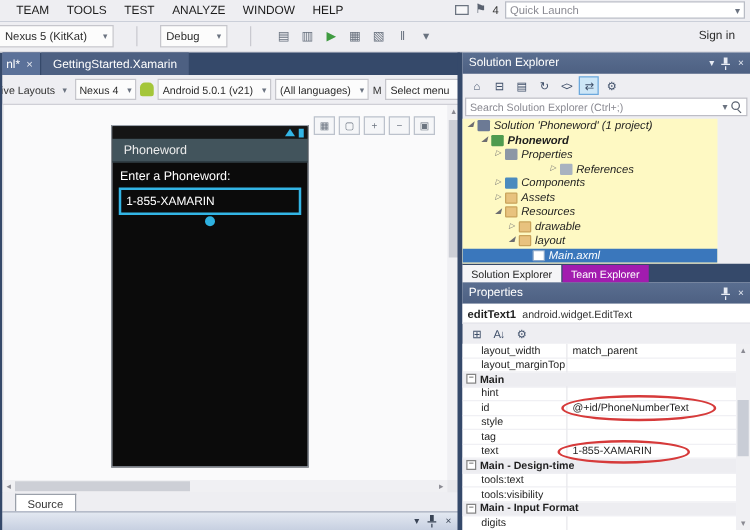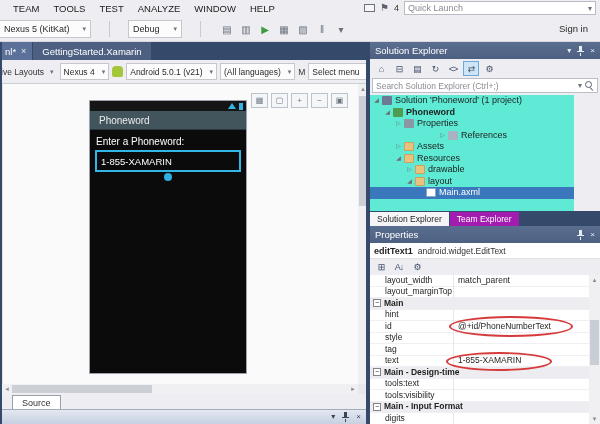--- a/index.html
+++ b/index.html
@@ -87,21 +87,21 @@
   .tool-icon { width:16px; height:15px; display:flex; align-items:center; justify-content:center; font-size:9px; color:#3E4E68; border:1px solid transparent; letter-spacing:-1px; }
   .tool-icon.pressed { background:#CDE6F7; border-color:#6DA8DC; }
 
   .se-search { position:absolute; left:2px; top:36px; width:226px; height:15px; background:#FFF; border:1px solid #BDBDC5; display:flex; align-items:center; padding:0 3px; gap:3px; }
   .se-search input { flex:1; border:none; outline:none; background:transparent; font-family:"Liberation Sans",sans-serif; font-size:8.5px; color:#444; min-width:0; }
   .se-search input::placeholder { color:#8A8A92; }
   .magnifier { position:relative; width:9px; height:9px; flex:none; }
   .magnifier::before { content:""; position:absolute; left:0; top:0; width:5px; height:5px; border:1px solid #5A6270; border-radius:50%; }
   .magnifier::after { content:""; position:absolute; left:5px; top:6px; width:4px; height:1px; background:#5A6270; transform:rotate(45deg); transform-origin:left center; }
 
-  .se-tree { position:absolute; left:0; top:53px; width:204px; height:116px; background:#5eead4; overflow:hidden; }
+  .se-tree { position:absolute; left:0; top:53px; width:204px; height:116px; background:#fef9c3; overflow:hidden;font-style:italic; }
   .tree-row { display:flex; align-items:center; height:11.5px; line-height:11.5px; font-size:9px; white-space:nowrap; }
   .tree-row.selected { background:#3A77BC; color:#FFF; }
   .expander { width:9px; flex:none; font-size:6px; color:#6D6D70; text-align:center; }
   .tree-row.selected .expander { color:#FFF; }
   .node-icon { width:10px; height:9px; margin:0 3px 0 1px; border-radius:1px; flex:none; }
   .solution-node { background:#6C7A95; }
   .project-node { background:#4F9B4F; }
   .properties-node { background:#8C97A5; }
   .references-node { background:#A8B2C0; }
   .components-node { background:#4B8BBE; }
@@ -307,20 +307,25 @@
           <span class="node-icon properties-node"></span>
           <span class="tree-label">Properties</span>
         </div>
         <div class="tree-row" style="padding-left: 24px; margin-left: 44px;">
           <span class="expander">▷</span>
           <span class="node-icon references-node"></span>
           <span class="tree-label">References</span>
         </div>
         <div class="tree-row" style="padding-left: 24px;">
           <span class="expander">▷</span>
+          <span class="node-icon components-node"></span>
+          <span class="tree-label">Components</span>
+        </div>
+        <div class="tree-row" style="padding-left: 24px;">
+          <span class="expander">▷</span>
           <span class="node-icon folder-node"></span>
           <span class="tree-label">Assets</span>
         </div>
         <div class="tree-row" style="padding-left: 24px;">
           <span class="expander">◢</span>
           <span class="node-icon folder-node"></span>
           <span class="tree-label">Resources</span>
         </div>
         <div class="tree-row" style="padding-left: 35px;">
           <span class="expander">▷</span>

